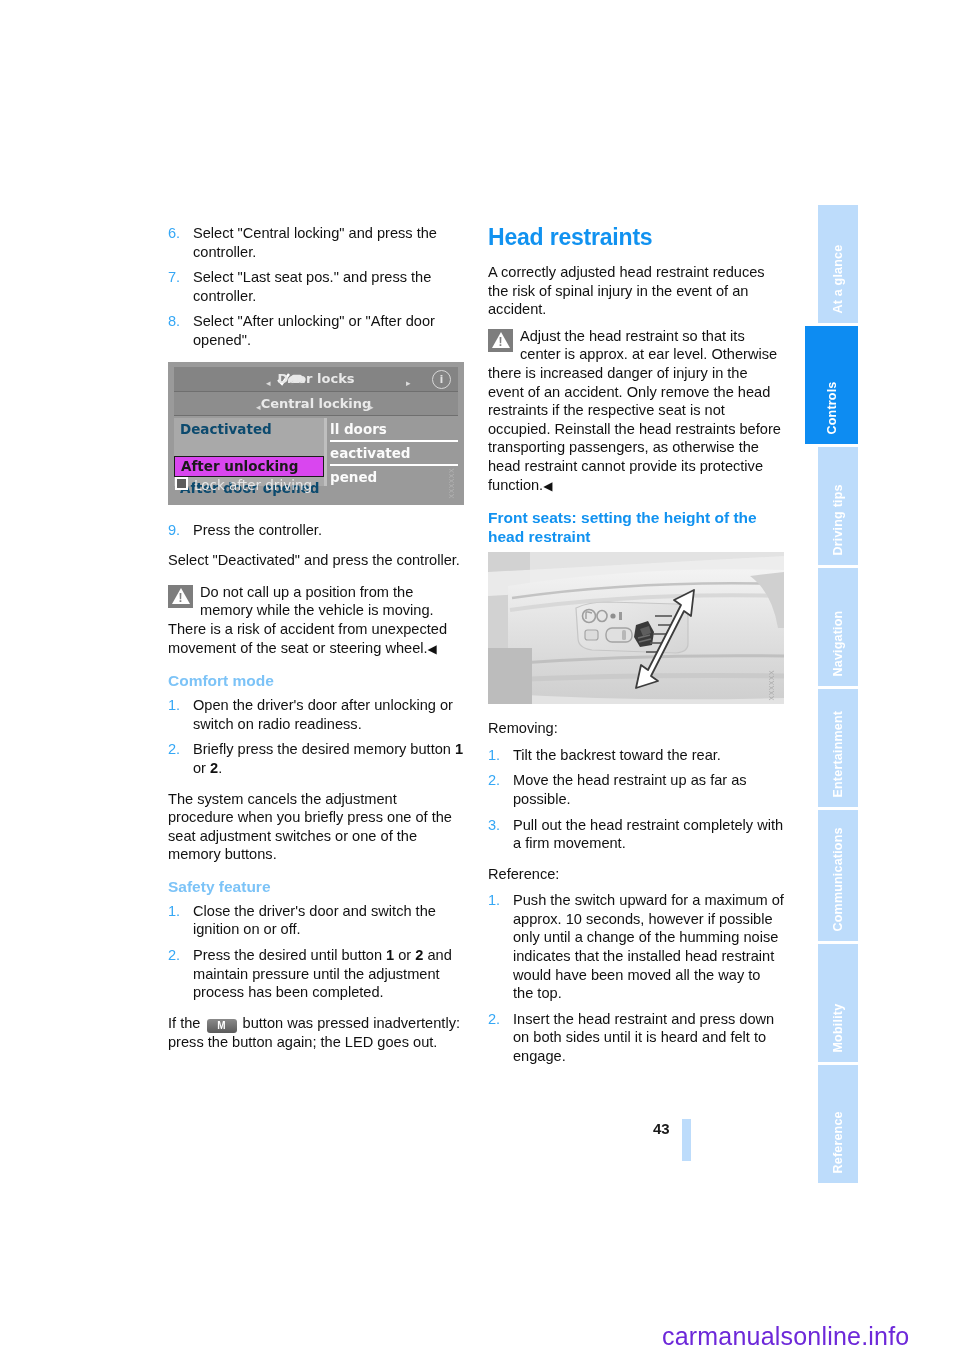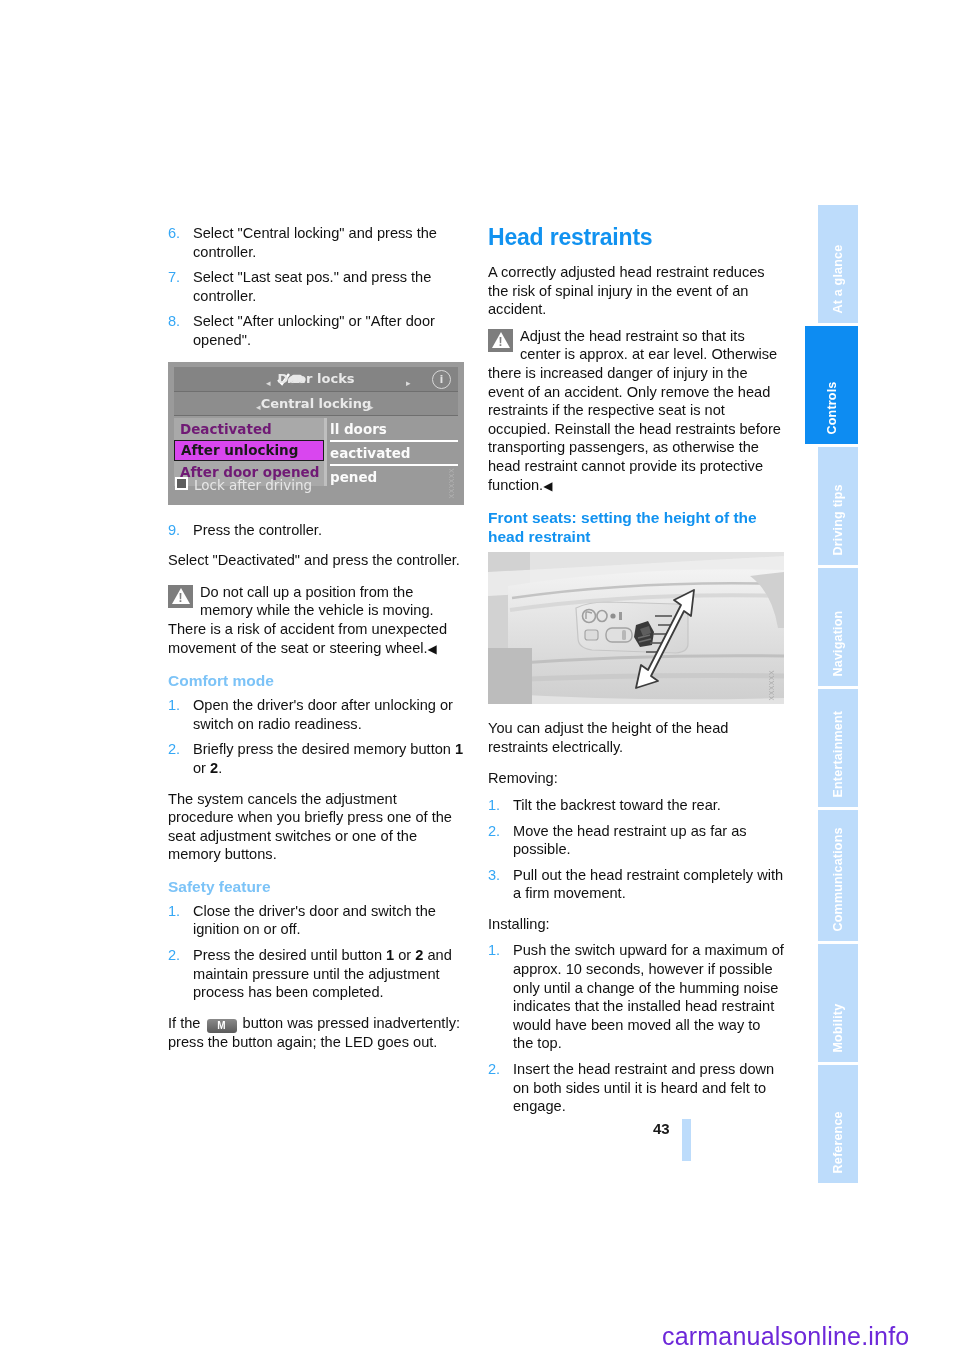--- a/index.html
+++ b/index.html
@@ -238,24 +238,24 @@
   .idrive-listbox {
     position: absolute;
     left: 6px; top: 56px;
     width: 150px;
     height: 68px;
     background: #a9a9a9;
     border-right: 3px solid #bfbfbf;
   }
   .idrive-opt {
     position: relative;
-    height: 22px;
+    height: 38px;
     line-height: 22px;
     padding-left: 6px;
-    color: #701a75;
+    color: #0c4a6e;
     font-size: 13.5px;
     font-weight: bold;
     white-space: nowrap;
   }
   .idrive-opt.selected {
     background: #d946ef;
     color: #1a1a1a;
     border: 1.5px solid #1c1c1c;
     height: 19px;
     line-height: 19px;
@@ -553,39 +553,38 @@
           <line x1="165" y1="82" x2="182" y2="82"></line>
           <line x1="162" y1="91" x2="179" y2="91"></line>
           <line x1="158" y1="100" x2="175" y2="100"></line>
         </g>
 
         <path d="M206 38 L186 48 L193 53 L160 118 L153 113 L148 136 L170 129 L163 124 L196 59 L203 64 Z" fill="#ffffff" stroke="#3c3c3c" stroke-width="1.8" stroke-linejoin="round"></path>
       </svg>
       <div class="fig-watermark2">XXXXXX</div>
     </div>
 
-    <p class="para">You can adjust the height of the head restraints electrically.</p>
 
     <p class="para tight">Removing:</p>
     <div class="olist">
       <div class="li">
         <span class="num">1.</span>
         <span class="txt">Tilt the backrest toward the rear.</span>
       </div>
       <div class="li">
         <span class="num">2.</span>
         <span class="txt">Move the head restraint up as far as possible.</span>
       </div>
       <div class="li">
         <span class="num">3.</span>
         <span class="txt">Pull out the head restraint completely with a firm movement.</span>
       </div>
     </div>
 
-    <p class="para tight">Installing:</p>
+    <p class="para tight">Reference:</p>
     <div class="olist">
       <div class="li">
         <span class="num">1.</span>
         <span class="txt">Push the switch upward for a maximum of approx. 10 seconds, however if possible only until a change of the humming noise indicates that the installed head restraint would have been moved all the way to the top.</span>
       </div>
       <div class="li">
         <span class="num">2.</span>
         <span class="txt">Insert the head restraint and press down on both sides until it is heard and felt to engage.</span>
       </div>
     </div>

